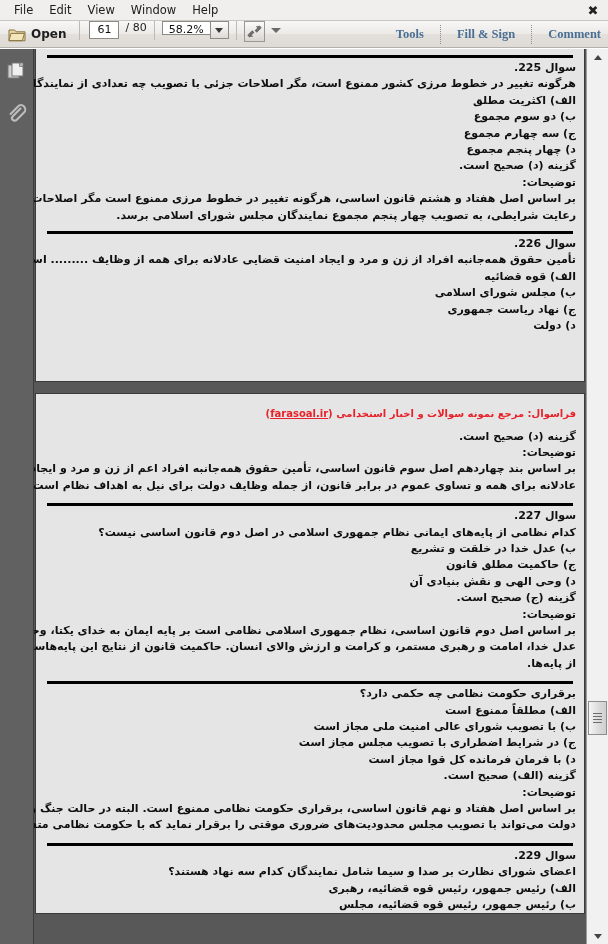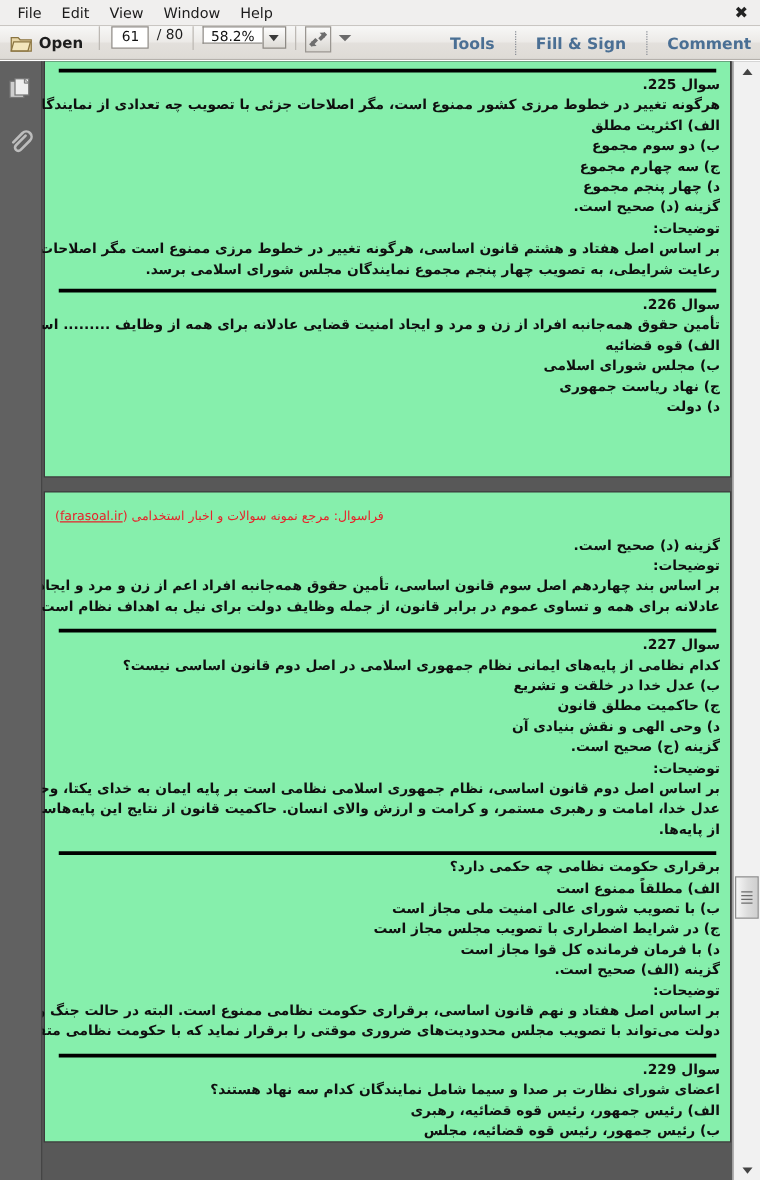--- a/index.html
+++ b/index.html
@@ -107,20 +107,21 @@
     border-top: 5px solid #6a6a6a;
   }
   .tb-right {
     position: absolute; right: 0; top: 0; height: 100%;
     display: flex; align-items: center;
   }
   .tb-link {
     font-size: 12.5px; font-weight: bold; color: #4a6f94;
     padding: 2px 7px;
     white-space: nowrap;
+    font-family: Liberation Serif, serif;
   }
 
   
   .workarea {
     position: absolute;
     top: 49px; left: 0;
     width: 608px; height: 895px;
     background: #585858;
     display: flex;
   }
@@ -142,21 +143,21 @@
 
   
   .docarea {
     flex: 1 1 auto;
     height: 100%;
     background: #585858;
     position: relative;
     overflow: hidden;
   }
   .page {
-    background: #86efac;
+    background: #e5e5e5;
     margin: 0 auto;
     width: 548px;
     position: relative;
     box-shadow: 0 0 0 1px #3b3b3b;
   }
   .page-gap { height: 13px; background: #585858; }
 
   .pagebody {
     padding: 0 8px;
     direction: rtl;
@@ -173,23 +174,23 @@
     font-size: 11px;
     line-height: 16.4px;
     color: #0f0f0f;
     font-weight: bold;
     white-space: nowrap;
     letter-spacing: 0px;
   }
 
   .watermark {
     font-size: 10px;
-    font-weight: normal;
+    font-weight: bold;
     color: #e8222a;
-    text-align: left;
+    text-align: right;
     direction: rtl;
     padding: 2px 0 8px 0;
     letter-spacing: 0;
   }
   .watermark u { text-decoration: underline; }
 
   .blank-fill { height: 42px; }
 
   
   .vscroll {

